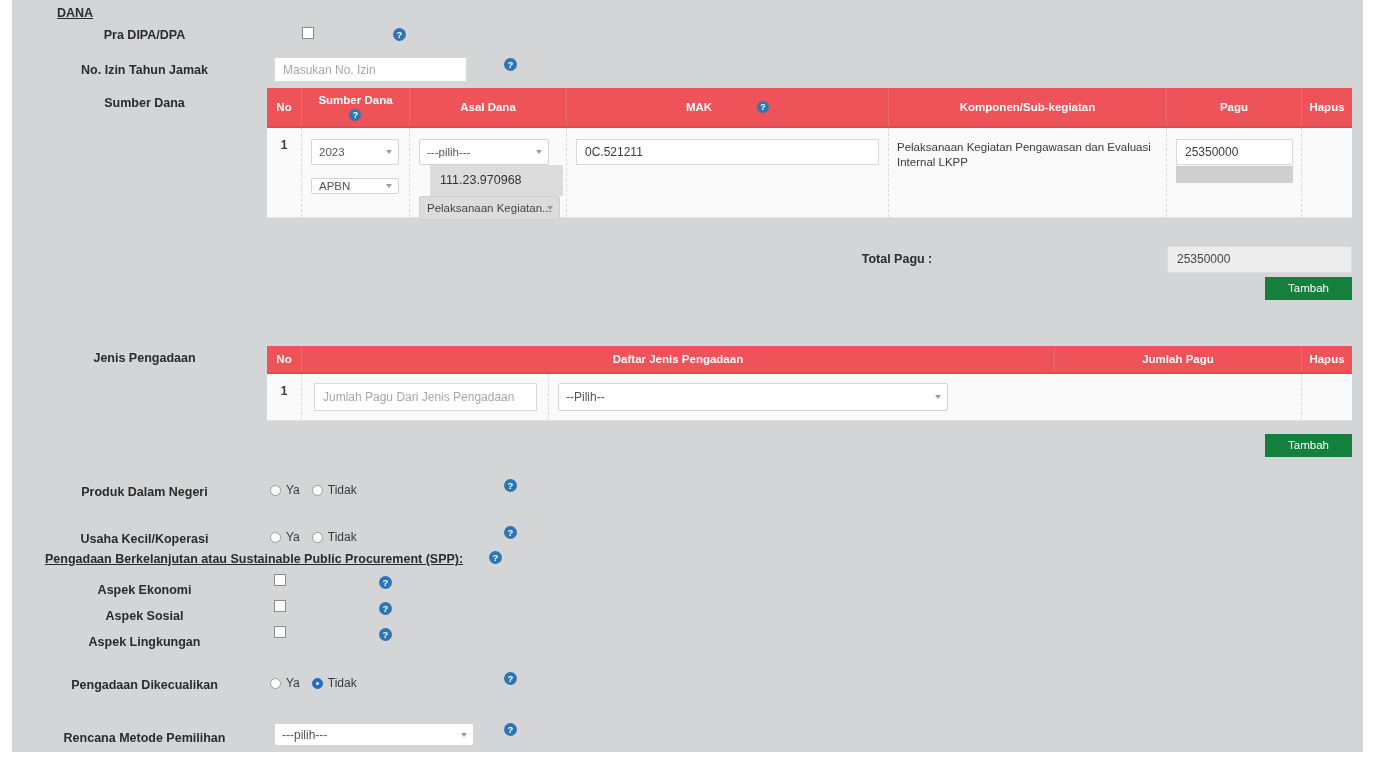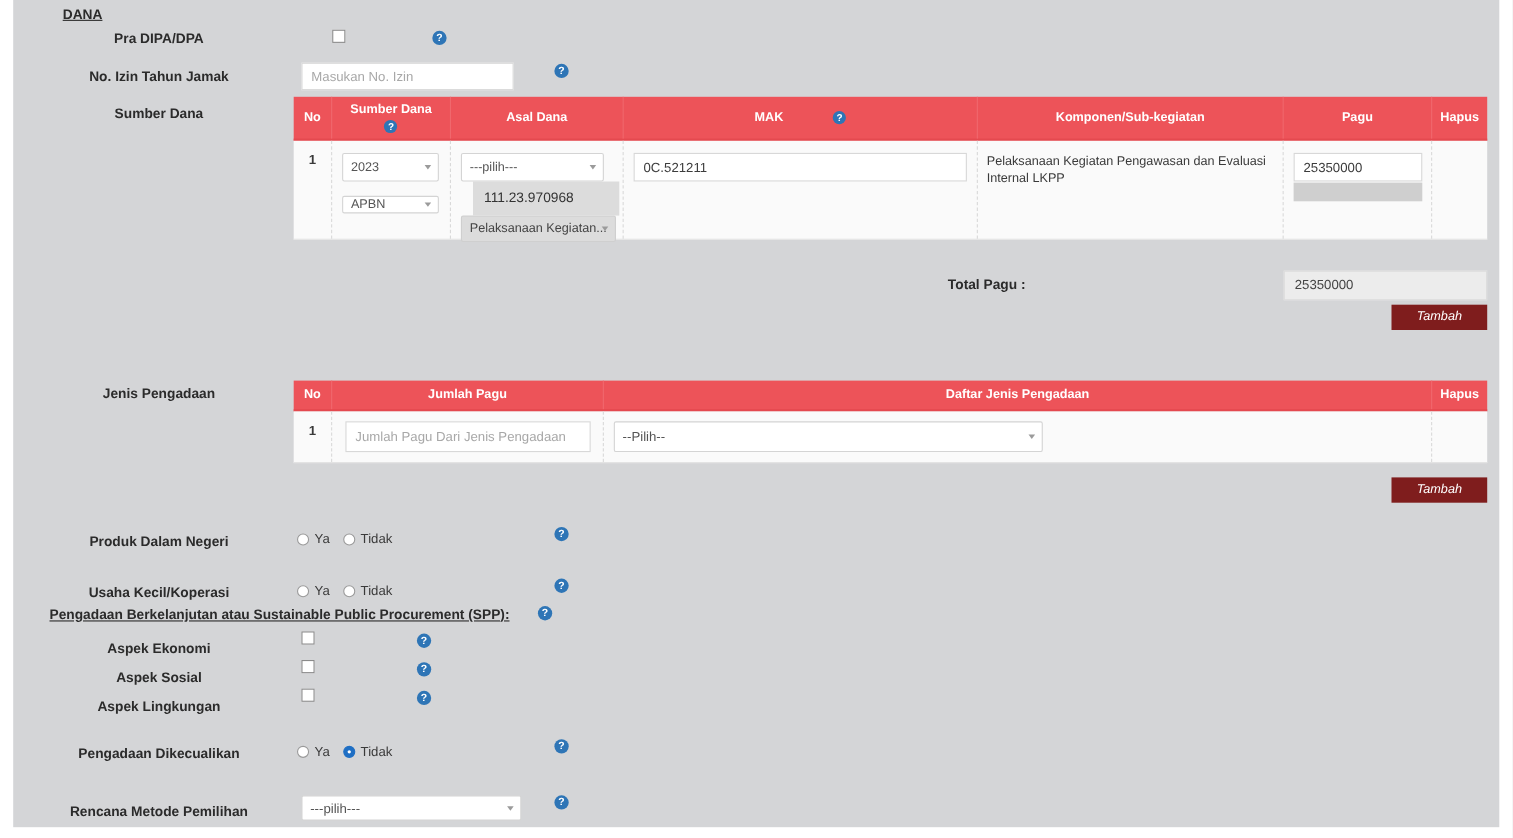--- a/index.html
+++ b/index.html
@@ -175,29 +175,28 @@
     font-size: 11.5px;
     color: #3a3a3a;
     line-height: 15px;
   }
   .td:last-child { border-right: none; }
   .td.center { text-align: center; font-weight: bold; font-size: 12px; }
 
   
   .btn-tambah {
     position: absolute;
-    background: #7f1d1d;
+    background: #15803d;
     color: #ffffff;
     font-size: 11.5px;
     border: none;
     cursor: pointer;
     font-family: "Liberation Sans", sans-serif;
     text-align: center;
     line-height: 22px;
-    font-style: italic;
   }
 
   .readonly-box {
     position: absolute;
     background: #ececec;
     border: 1px solid #dcdcdc;
     font-size: 12px;
     color: #444;
     padding: 0 9px;
     line-height: 25px;
@@ -315,25 +314,25 @@
   <div class="btn-tambah" style="left:1253px; top:277px; width:87px; height:23px;">Tambah</div>
 
   <div class="lbl" style="left:20px; top:350px; width:225px;">Jenis Pengadaan</div>
 
   <div class="tbl" style="left:255px; top:346px; width:1085px;">
 
     <div class="thead" style="height:28px;">
       <div class="th" style="width:35px;">
         <span>No</span>
       </div>
+      <div class="th" style="width:753px;">
+        <span>Daftar Jenis Pengadaan</span>
+      </div>
       <div class="th" style="width:247px;">
         <span>Jumlah Pagu</span>
-      </div>
-      <div class="th" style="width:753px;">
-        <span>Daftar Jenis Pengadaan</span>
       </div>
       <div class="th" style="width:50px;">
         <span>Hapus</span>
       </div>
     </div>
 
     <div class="tbody-row" style="height:47px;">
       <div class="td center" style="width:35px;">1</div>
       <div class="td" style="width:247px;">
         <input class="txtinput" style="left: 12px; top: 9px; width: 223px; height: 28px;" placeholder="Jumlah Pagu Dari Jenis Pengadaan">

